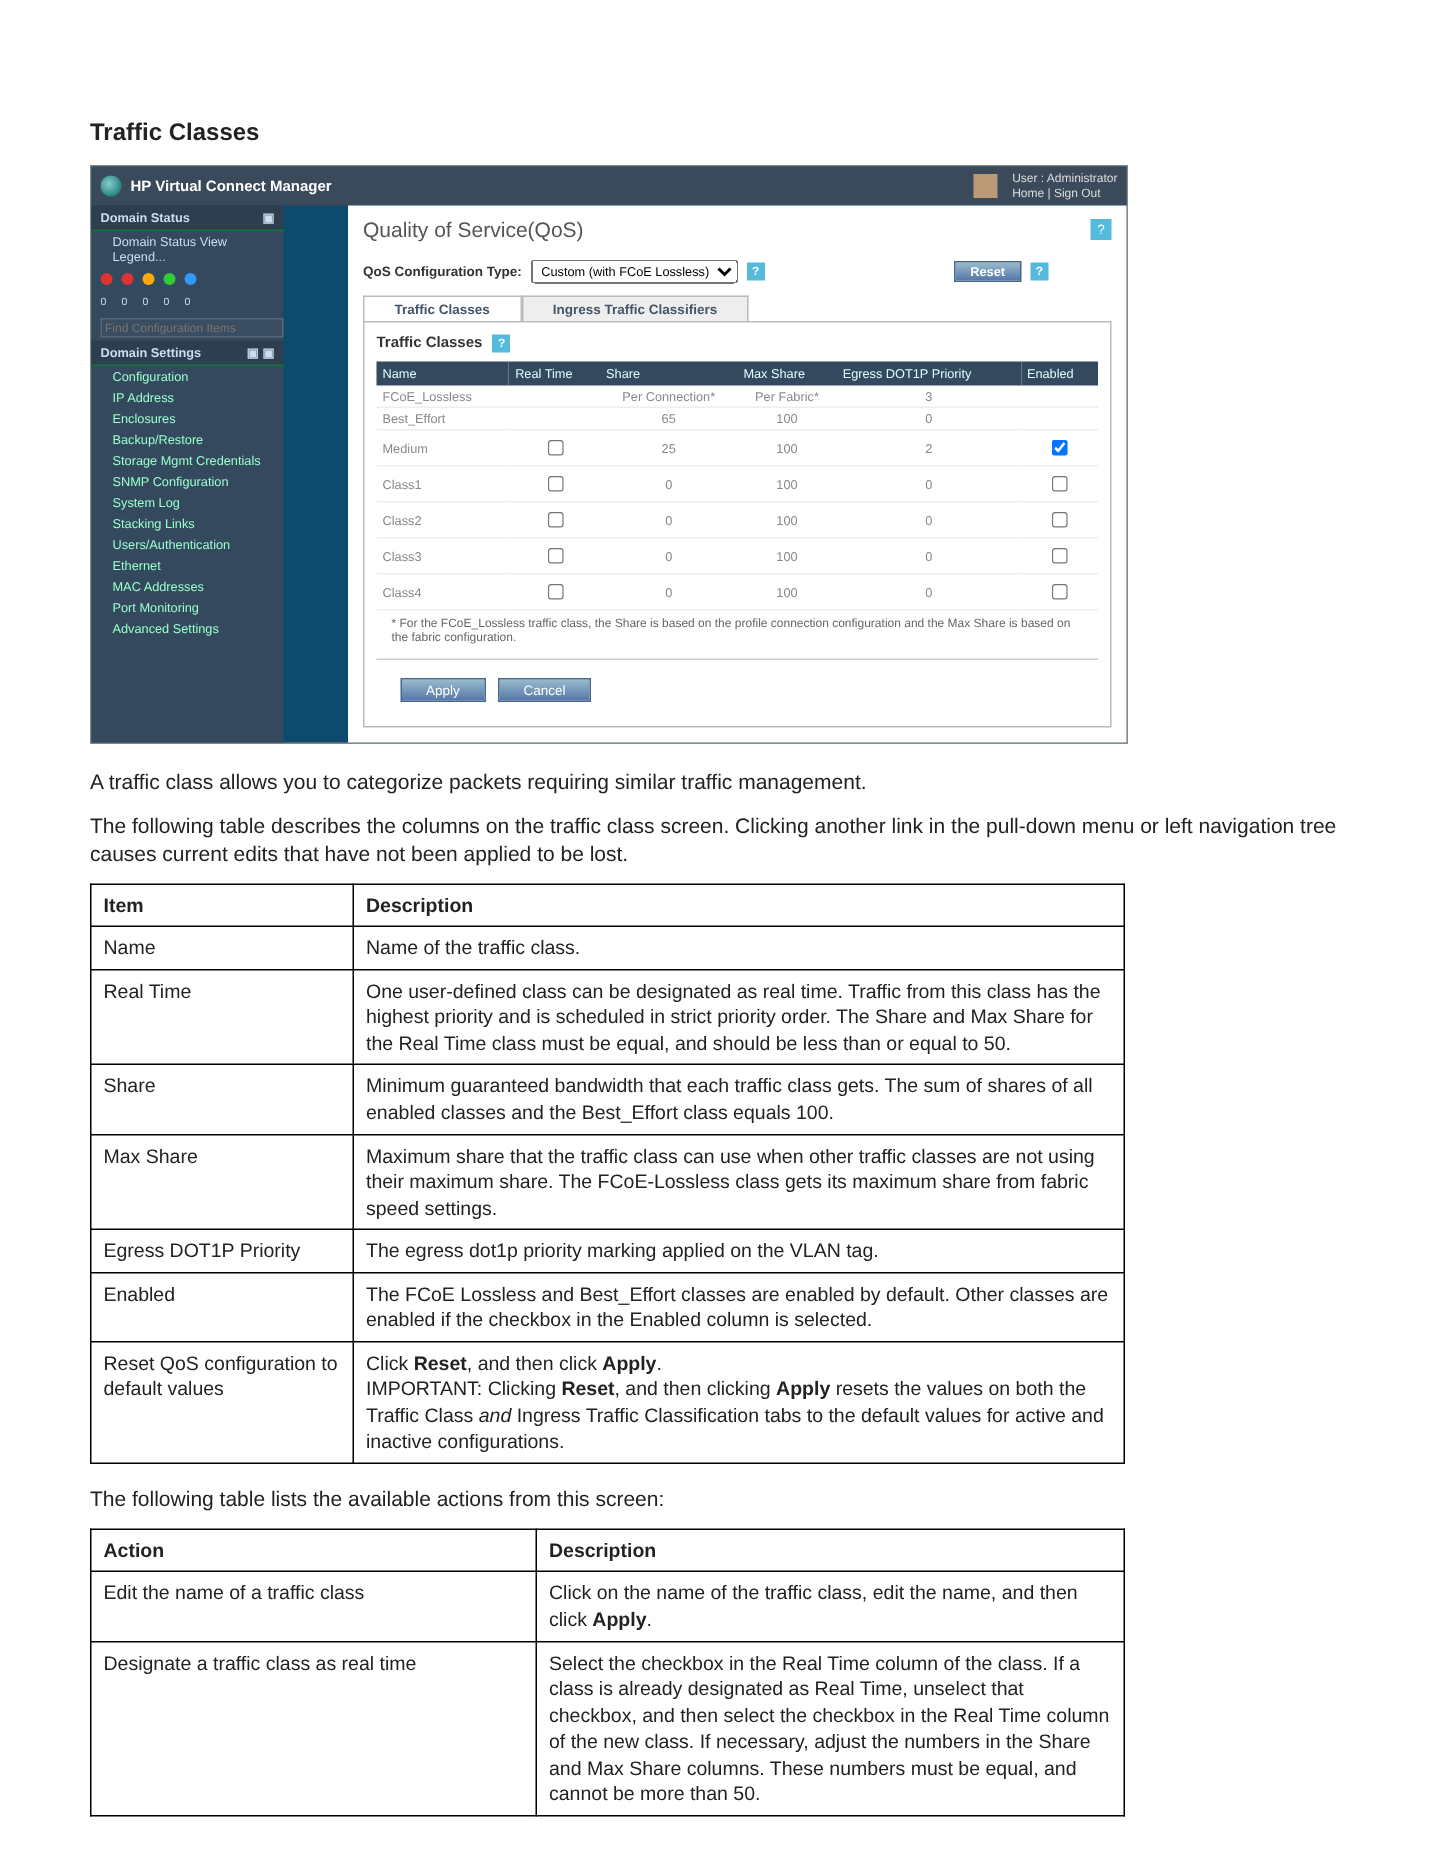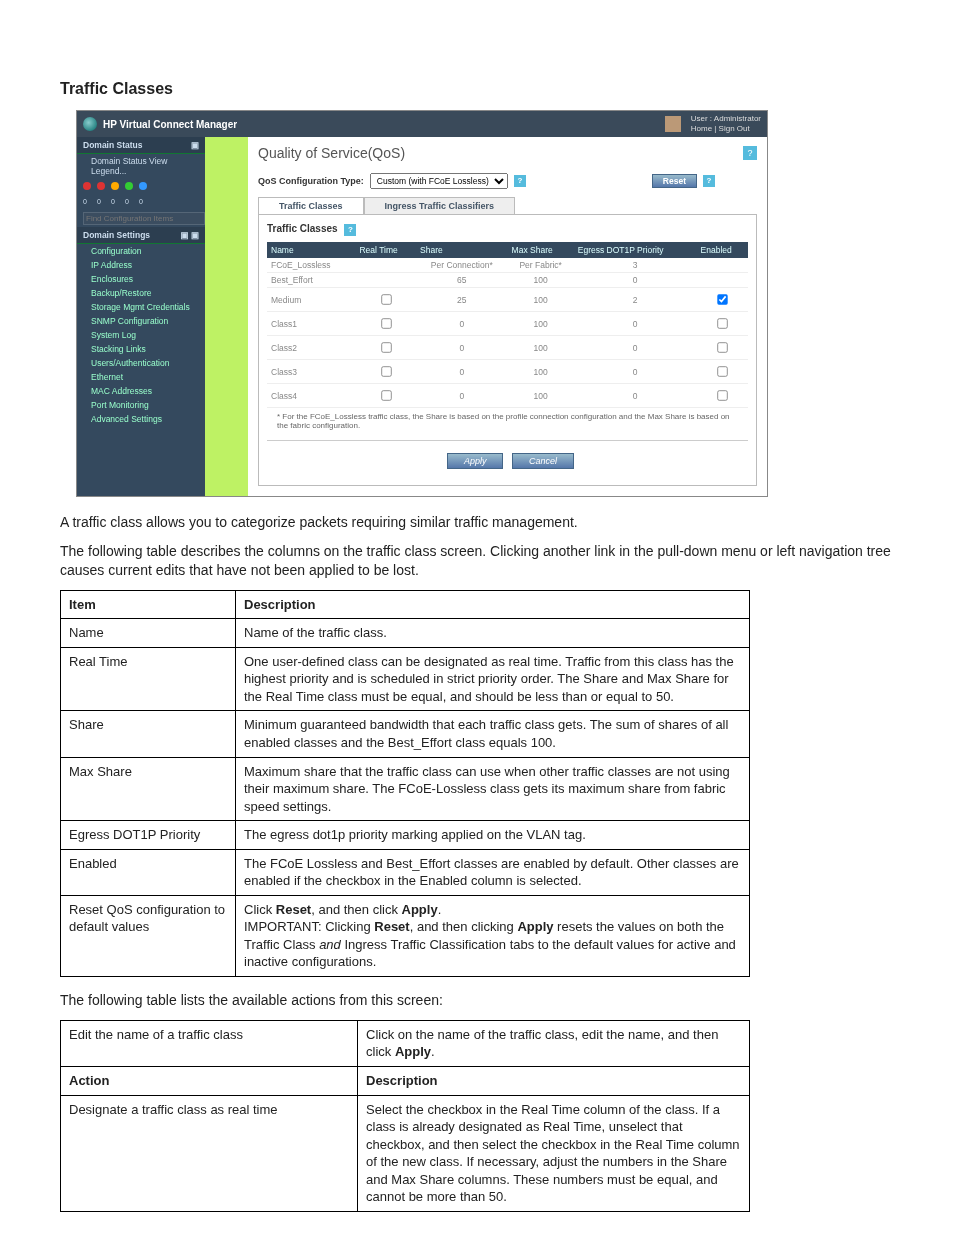--- a/index.html
+++ b/index.html
@@ -12,24 +12,24 @@
     box-sizing: border-box;
   }
   h2.section-title {
     font-size: 16px;
     font-weight: bold;
     margin: 40px 0 12px 0;
   }
   .screenshot {
     border: 1px solid #888;
     width: 690px;
-    margin: 0 0 16px 16px;
+    margin: 0 0 16px 0;
     font-size: 9px;
     color: #ddd;
-    background: #bef264;
+    background: #0c4a6e;
   }
   .ss-topbar {
     background: #3a4a5a;
     display: flex;
     align-items: center;
     height: 22px;
     padding: 2px 6px;
   }
   .ss-topbar .logo {
     width: 14px; height: 14px; border-radius: 50%;
@@ -59,21 +59,21 @@
   .ss-tabs .tab.active { background:#fff; }
   .ss-tcbox { border:1px solid #bbb; margin:0 10px 10px 10px; padding:6px 8px 10px 8px;}
   .ss-tcbox .hd { font-size:10px; font-weight:bold; color:#333; padding:2px 0 6px 0;}
   .ss-tcbox .hd .q { display:inline-block; width:12px;height:12px;background:#5bd; color:#fff; text-align:center; font-size:8px; line-height:12px; margin-left:4px;}
   table.ss-table { width:100%; border-collapse:collapse; font-size:8.5px; color:#888;}
   table.ss-table th { background:#34495e; color:#dff; font-weight:normal; padding:3px 4px; text-align:left; font-size:8.5px;}
   table.ss-table td { border-bottom:1px solid #eee; padding:2px 4px; }
   table.ss-table td.c { text-align:center; }
   table.ss-table input[type=checkbox]{ transform:scale(0.8); }
   .ss-footnote { font-size:8px; color:#666; padding:4px 10px; }
-  .ss-actions { text-align:center; padding:6px 10px;font-style:italic; }
+  .ss-actions { text-align:left; padding:6px 10px; }
   .ss-actions .btn { display:inline-block; padding:2px 16px; font-size:9px; color:#fff; border:1px solid #468; background:linear-gradient(#9bc,#57a); margin-left:6px;}
 
   p.body-text { font-size:14px; line-height:1.35; margin:10px 0; }
 
   table.doc-table {
     border-collapse: collapse;
     width: 690px;
     font-size: 13px;
     margin: 6px 0 14px 0;
   }
@@ -298,27 +298,27 @@
     </td>
   </tr>
 </tbody>
   </table>
 
 <p class="body-text">The following table lists the available actions from this screen:</p>
 
 <table class="doc-table actions">
   <tbody>
       <tr>
+    <th>Action</th>
+    <th style="width:auto">Description</th>
+  </tr>
+  <tr>
     <td>Edit the name of a traffic class</td>
     <td>
       <span>Click on the name of the traffic class, edit the name, and then click </span><b>Apply</b><span>.</span>
     </td>
   </tr>
   <tr>
-    <th>Action</th>
-    <th style="width:auto">Description</th>
-  </tr>
-  <tr>
     <td>Designate a traffic class as real time</td>
     <td>Select the checkbox in the Real Time column of the class. If a class is already designated as Real Time, unselect that checkbox, and then select the checkbox in the Real Time column of the new class. If necessary, adjust the numbers in the Share and Max Share columns. These numbers must be equal, and cannot be more than 50.</td>
   </tr>
 </tbody>
   </table>
 
 </body></html>

